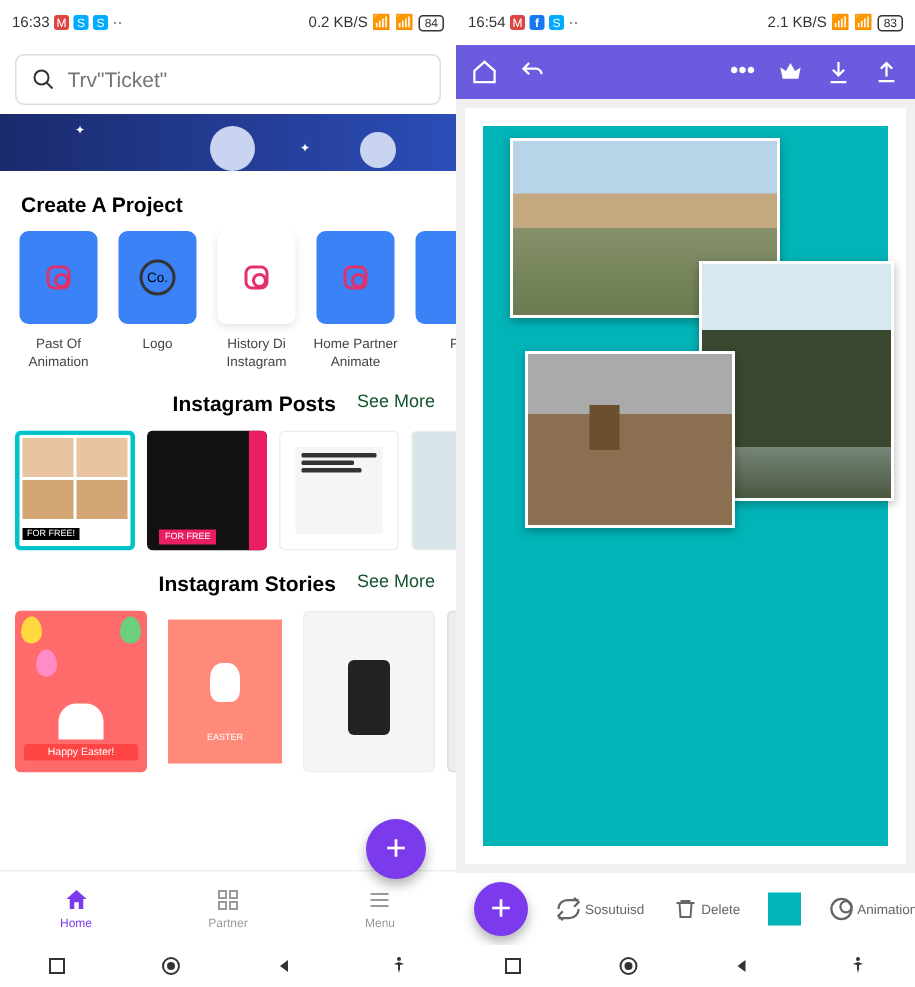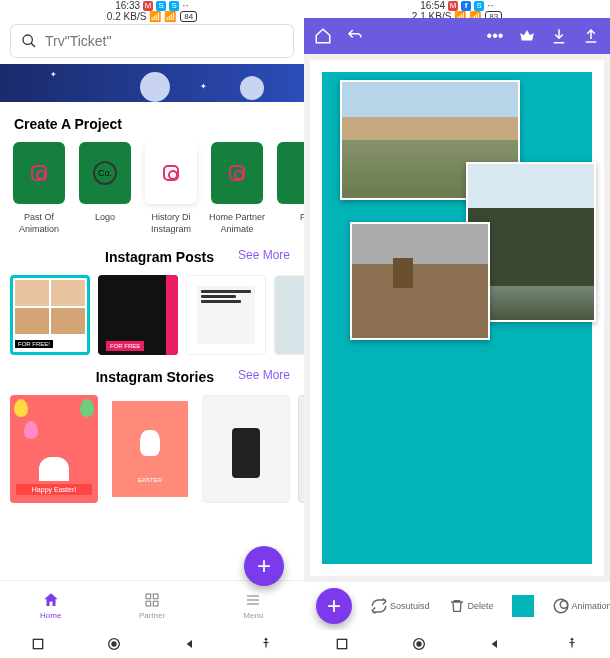--- a/index.html
+++ b/index.html
@@ -2,44 +2,44 @@
 <html><head>
 <meta charset="utf-8">
 <style>
 * { margin: 0; padding: 0; box-sizing: border-box; font-family: -apple-system, sans-serif; }
 body { width: 610px; height: 658px; display: flex; background: #fff; overflow: hidden; }
 .screen { height: 658px; position: relative; display: flex; flex-direction: column; }
 .left { width: 304px; }
 .right { width: 306px; }
 
 
-.status-bar { height: 18px; display: flex; justify-content: space-between; align-items: center; padding: 0 8px; font-size: 10px; color: #333; flex-direction: column; }
+.status-bar { height: 18px; display: flex; justify-content: space-between; align-items: center; padding: 15px 8px; font-size: 10px; color: #333; }
 .status-left, .status-right { display: flex; align-items: center; gap: 3px; }
 .status-icon { width: 10px; height: 10px; display: inline-flex; align-items: center; justify-content: center; font-size: 8px; }
 .gmail { background: #d44; color: #fff; border-radius: 2px; }
 .fb { background: #1877f2; color: #fff; border-radius: 2px; font-weight: bold; }
 .skype { background: #0af; color: #fff; border-radius: 2px; }
 .batt { border: 1px solid #333; border-radius: 3px; padding: 0 3px; font-size: 8px; }
 
 
 .search-box { margin: 6px 10px; border: 1px solid #ddd; border-radius: 6px; padding: 8px 10px; display: flex; align-items: center; gap: 8px; }
 .search-box input { border: none; outline: none; font-size: 14px; color: #999; flex: 1; }
 .banner { height: 38px; background: linear-gradient(90deg, #1a2a6c, #2c4db8); position: relative; overflow: hidden; }
 .moon { position: absolute; border-radius: 50%; background: #c8d4f0; }
 .moon1 { width: 30px; height: 30px; top: 8px; left: 140px; }
 .moon2 { width: 24px; height: 24px; top: 12px; left: 240px; }
 .star { position: absolute; color: #fff; font-size: 8px; }
 
 .section-title { font-size: 14px; font-weight: 700; padding: 14px 14px 10px; }
-.see-more { font-size: 12px; color: #8b5cf6; margin-left: 10px; }
+.see-more { font-size: 12px; color: #14532d; }
 .section-header { display: flex; justify-content: flex-end; align-items: center; padding-right: 14px; }
 
 .proj-row { display: flex; gap: 8px; padding: 0 10px; overflow: hidden; }
 .proj-item { display: flex; flex-direction: column; align-items: center; text-align: center; width: 58px; flex-shrink: 0; }
-.proj-card { width: 52px; height: 62px; background: #15803d; border-radius: 6px; display: flex; align-items: center; justify-content: center; margin-bottom: 8px; }
+.proj-card { width: 52px; height: 62px; background: #3b82f6; border-radius: 6px; display: flex; align-items: center; justify-content: center; margin-bottom: 8px; }
 .proj-label { font-size: 9px; color: #444; line-height: 1.3; }
 .ig-icon { width: 16px; height: 16px; border: 2px solid #e1306c; border-radius: 5px; position: relative; }
 .ig-icon::after { content: ''; position: absolute; width: 6px; height: 6px; border: 2px solid #e1306c; border-radius: 50%; top: 3px; left: 3px; }
 .logo-icon { width: 24px; height: 24px; border: 2px solid #333; border-radius: 50%; display: flex; align-items: center; justify-content: center; font-size: 9px; }
 
 .post-row { display: flex; gap: 8px; padding: 0 10px; overflow: hidden; }
 .post-card { width: 80px; height: 80px; border-radius: 4px; flex-shrink: 0; position: relative; overflow: hidden; }
 .pc1 { border: 3px solid #00c4cc; background: #fff; }
 .pc1-grid { display: grid; grid-template-columns: 1fr 1fr; gap: 2px; padding: 2px; }
 .pc1-cell { background: #e8c4a0; height: 26px; }

